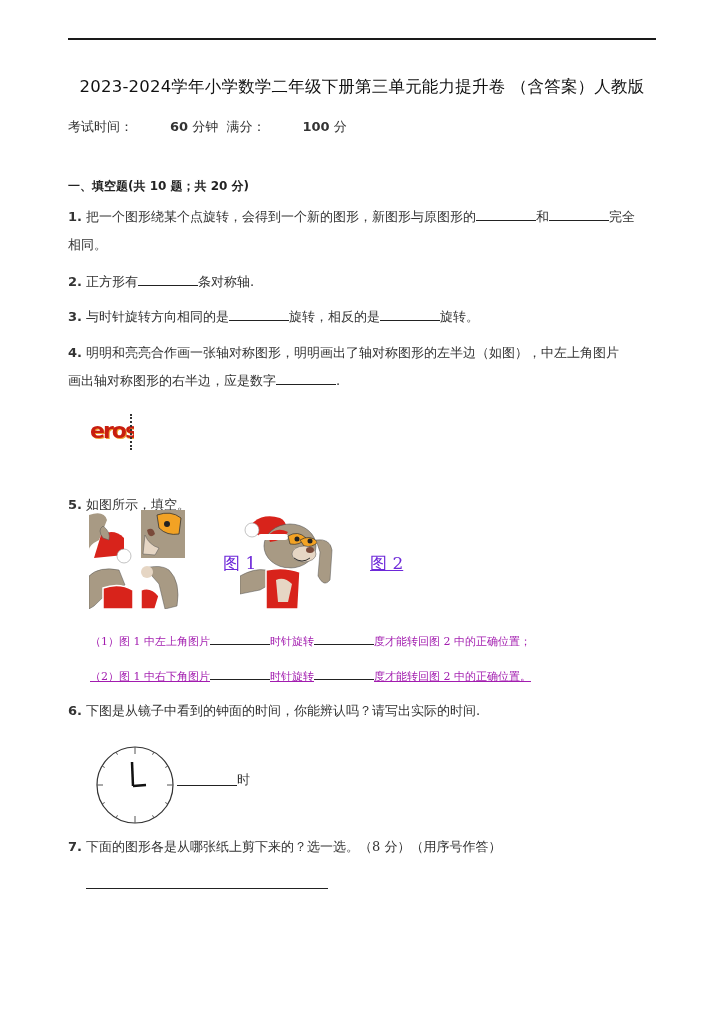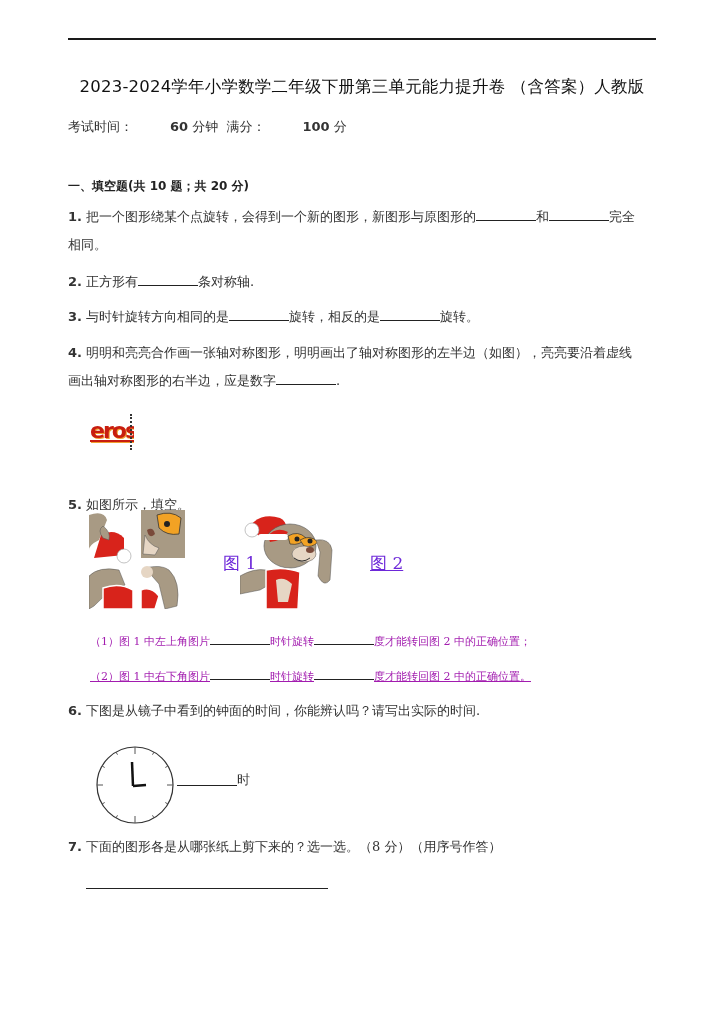--- a/index.html
+++ b/index.html
@@ -43,26 +43,26 @@
 
 <div class="q" style="top:268px;">
   <span class="num">2.</span><span>正方形有</span><span class="blank"></span><span>条对称轴.</span>
 </div>
 
 <div class="q" style="top:303px;">
   <span class="num">3.</span><span>与时针旋转方向相同的是</span><span class="blank"></span><span>旋转，相反的是</span><span class="blank"></span><span>旋转。</span>
 </div>
 
 <div class="q" style="top:339px;">
-  <span class="num">4.</span><span>明明和亮亮合作画一张轴对称图形，明明画出了轴对称图形的左半边（如图），亮亮要沿着虚线</span><br>
+  <span class="num">4.</span><span>明明和亮亮合作画一张轴对称图形，明明画出了轴对称图形的左半边（如图），中左上角图片</span><br>
   <span>画出轴对称图形的右半边，应是数字</span><span class="blank"></span><span>.</span>
 </div>
 
 <div class="img-box" style="left:88px; top:414px; width:46px; height:36px;">
-  <div style="position:absolute; left:2px; top:4px; font-family:'DejaVu Sans', sans-serif; font-weight:bold; font-size:22px; color:#c81d10; letter-spacing:-2px; text-shadow:1px 1px 0 #f0a030;text-decoration:underline;">eros</div>
+  <div style="position:absolute; left:2px; top:4px; font-family:'DejaVu Sans', sans-serif; font-weight:bold; font-size:22px; color:#c81d10; letter-spacing:-2px; text-shadow:1px 1px 0 #f0a030;">eros</div>
   <div style="position:absolute; left:42px; top:0; width:0; height:36px; border-left:2px dotted #333;"></div>
 </div>
 
 <div class="q" style="top:491px;">
   <span class="num">5.</span><span>如图所示，填空。</span>
 </div>
 
 <div class="img-box" style="left:89px; top:510px; width:96px; height:99px;">
   <svg width="96" height="99" viewBox="0 0 96 99">
 

